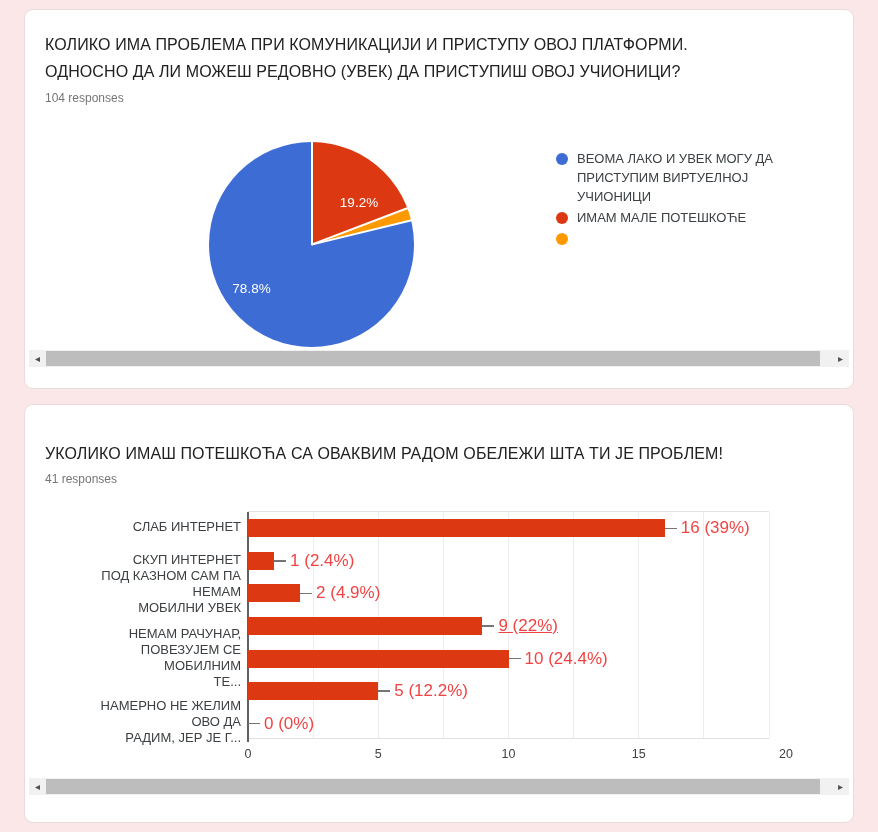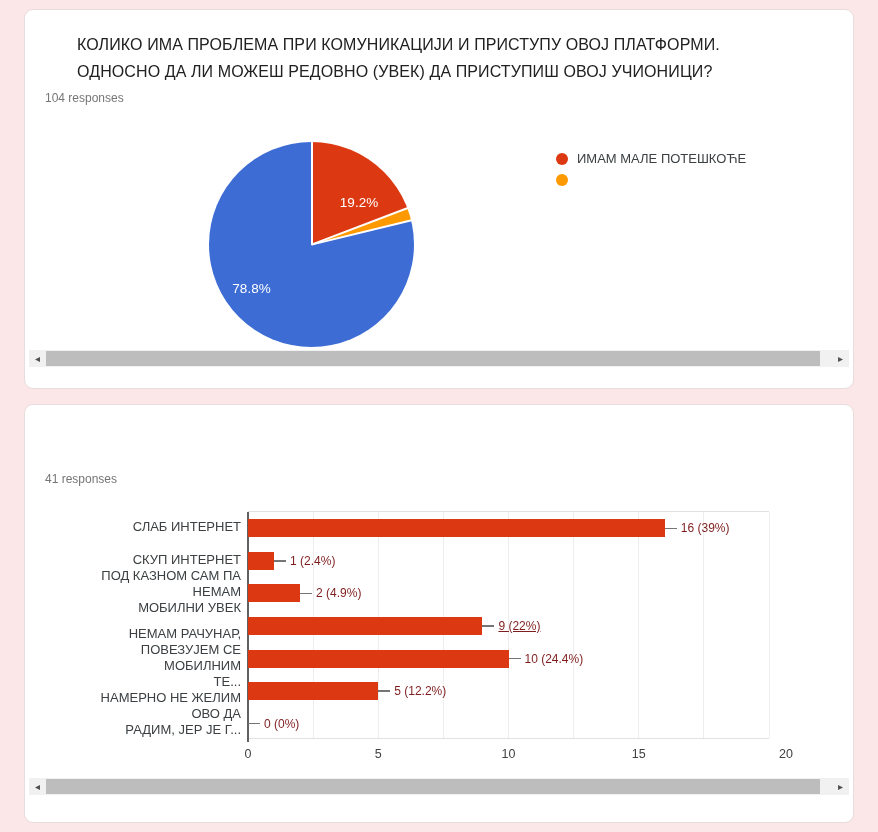--- a/index.html
+++ b/index.html
@@ -22,21 +22,20 @@
   #card2 { top: 404px; height: 419px; }
 
   .q-title {
     position: absolute;
     left: 20px; right: 2px;
     font-size: 16px;
     line-height: 27px;
     color: #212121;
     white-space: pre-line;
     letter-spacing: 0.1px;
-    margin-left: 32px;
   }
   #card1 .q-title { top: 21px; }
   #card2 .q-title { top: 35px; }
 
   .responses {
     position: absolute;
     left: 20px;
     font-size: 12px;
     color: #757575;
   }
@@ -121,22 +120,22 @@
     left: 0; height: 18px;
   }
   .connector {
     position: absolute;
     width: 12px; height: 1.5px;
     background: #757575;
   }
   .value-label {
     position: absolute;
     transform: translateY(-50%);
-    font-size: 12px;
-    color: #7f1d1d;
+    font-size: 17px;
+    color: #ef4444;
     white-space: nowrap;
   }
   .cat-labels {
     position: absolute;
     left: 0; top: 0;
     width: 216px; height: 228px;
   }
   .cat-label {
     position: absolute;
     right: 0;
@@ -203,46 +202,48 @@
 
   <div class="pie" style="background: conic-gradient(rgb(220, 57, 18) 0deg, rgb(220, 57, 18) 69.12deg, rgb(255, 153, 0) 69.12deg, rgb(255, 153, 0) 76.32deg, rgb(60, 108, 212) 76.32deg, rgb(60, 108, 212) 360deg);">
       <div class="pie-sep" style="transform: rotate(0deg);"></div>
       <div class="pie-sep" style="transform: rotate(69.12deg);"></div>
       <div class="pie-sep" style="transform: rotate(76.32deg);"></div>
       <div class="pie-pct" style="left: 42.5px; top: 146px;">78.8%</div>
       <div class="pie-pct" style="left: 150px; top: 60px;">19.2%</div>
     </div>
 
   <div class="legend">
+      <div class="legend-item"><span class="legend-dot" style="background: rgb(60, 108, 212);"></span><span>ВЕОМА ЛАКО И УВЕК МОГУ ДА ПРИСТУПИМ ВИРТУЕЛНОЈ УЧИОНИЦИ</span></div>
       <div class="legend-item"><span class="legend-dot" style="background: rgb(220, 57, 18);"></span><span>ИМАМ МАЛЕ ПОТЕШКОЋЕ</span></div>
       <div class="legend-item"><span class="legend-dot" style="background: rgb(255, 153, 0);"></span></div>
     </div>
 
   <div class="hscrollbar">
     <div class="sb-btn">◂</div>
     <div class="sb-track">
       <div class="sb-thumb"></div>
     </div>
     <div class="sb-btn">▸</div>
   </div>
 </div>
 
 <div class="card" id="card2">
+  <div class="q-title">УКОЛИКО ИМАШ ПОТЕШКОЋА СА ОВАКВИМ РАДОМ ОБЕЛЕЖИ ШТА ТИ ЈЕ ПРОБЛЕМ!</div>
   <div class="responses">41 responses</div>
 
   <div class="chart2">
     <div class="cat-labels">
         <div class="cat-label" style="top: 16.2857px;">СЛАБ ИНТЕРНЕТ</div>
         <div class="cat-label" style="top: 81.4286px;">ПОД КАЗНОМ САМ ПА НЕМАМ
 МОБИЛНИ УВЕК</div>
         <div class="cat-label" style="top: 48.8571px;">СКУП ИНТЕРНЕТ</div>
         <div class="cat-label" style="top: 146.571px;">НЕМАМ РАЧУНАР,
 ПОВЕЗУЈЕМ СЕ МОБИЛНИМ
 ТЕ...</div>
-        <div class="cat-label" style="top: 203px; margin-left: 22px;">НАМЕРНО НЕ ЖЕЛИМ ОВО ДА
+        <div class="cat-label" style="top: 211px; margin-left: 22px;">НАМЕРНО НЕ ЖЕЛИМ ОВО ДА
 РАДИМ, ЈЕР ЈЕ Г...</div>
       </div>
     <div class="bar-plot">
       <div class="axis-y"></div>
       <div class="axis-tick"></div>
     <div class="gridline" style="left: 64.625px;"></div>
         <div class="gridline" style="left: 129.75px;"></div>
         <div class="gridline" style="left: 194.875px;"></div>
         <div class="gridline" style="left: 260px;"></div>
         <div class="gridline" style="left: 325.125px;"></div>

